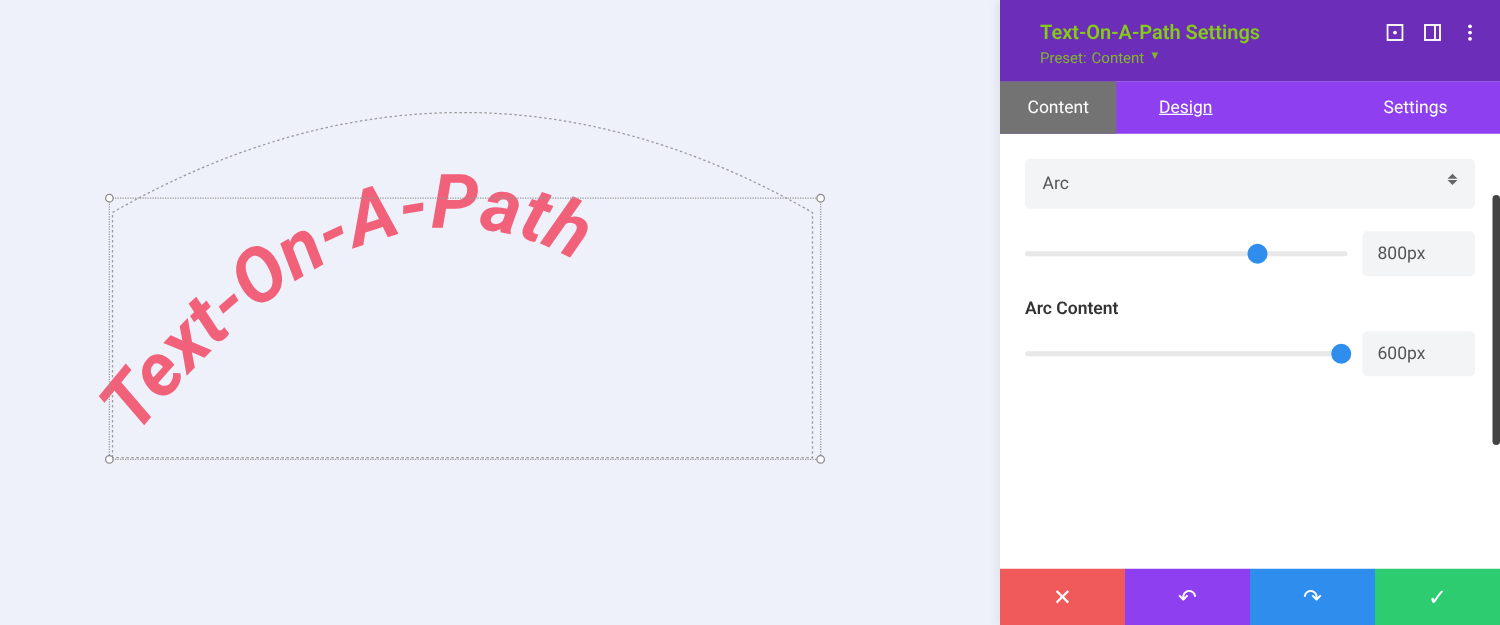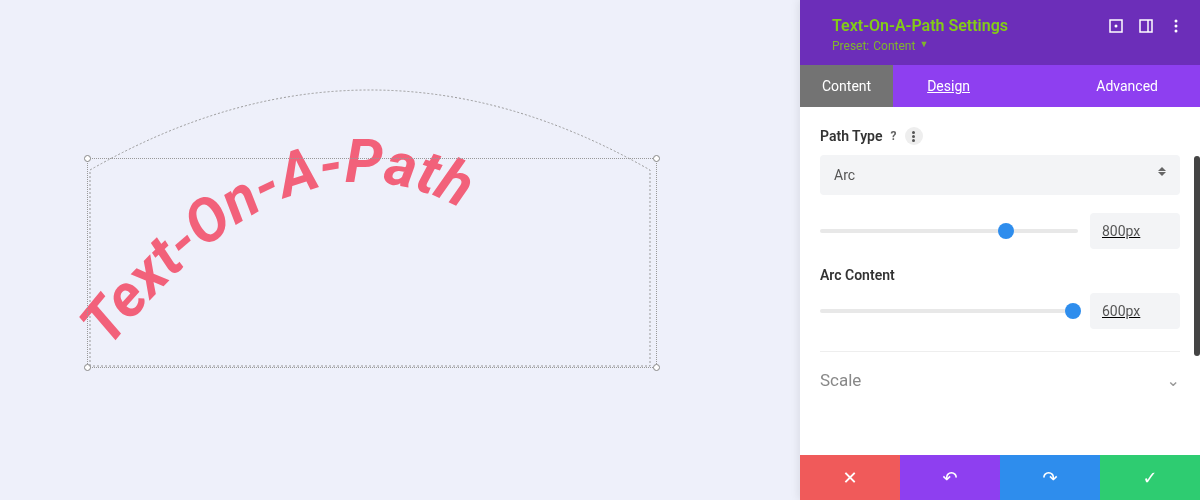--- a/index.html
+++ b/index.html
@@ -36,21 +36,21 @@
 .field-label { display: flex; align-items: center; gap: 8px; font-size: 14px; color: #333; font-weight: 600; margin-bottom: 10px; }
 .help-icon { font-size: 12px; font-weight: 700; color: #666; cursor: pointer; }
 .vdots { width: 18px; height: 18px; border-radius: 50%; background: #eee; display: inline-flex; flex-direction: column; align-items: center; justify-content: center; gap: 1px; cursor: pointer; }
 .vdots span { width: 3px; height: 3px; background: #555; border-radius: 50%; }
 
 .select-box { width: 100%; background: #f3f4f6; border: none; padding: 12px 14px; border-radius: 4px; display: flex; justify-content: space-between; cursor: pointer; color: #555; font-size: 14px; }
 .sort-icon { display: inline-flex; flex-direction: column; gap: 1px; }
 .sort-icon::before { content: ""; width: 0; height: 0; border-left: 4px solid transparent; border-right: 4px solid transparent; border-bottom: 4px solid #666; }
 .sort-icon::after { content: ""; width: 0; height: 0; border-left: 4px solid transparent; border-right: 4px solid transparent; border-top: 4px solid #666; }
 
-.slider-row { display: flex; align-items: center; gap: 12px; text-decoration: underline; }
+.slider-row { display: flex; align-items: center; gap: 12px; }
 .slider { flex: 1; height: 4px; background: #e8e8e8; border-radius: 2px; position: relative; cursor: pointer; }
 .slider-thumb { position: absolute; top: 50%; width: 16px; height: 16px; background: #2e8ded; border-radius: 50%; transform: translate(-50%, -50%); }
 .value-box { width: 90px; background: #f3f4f6; padding: 10px 12px; border-radius: 4px; font-size: 14px; color: #555; }
 
 .accordion { border-top: 1px solid #eee; padding: 18px 0; display: flex; justify-content: space-between; align-items: center; cursor: pointer; margin-top: 22px; }
 .accordion-title { font-size: 17px; color: #888; }
 .chevron { font-size: 16px; color: #999; }
 
 .action-bar { display: flex; height: 45px; }
 .action-btn { flex: 1; display: flex; align-items: center; justify-content: center; color: #fff; font-size: 18px; cursor: pointer; }
@@ -111,34 +111,25 @@
             <circle cx="2" cy="7" r="1.5" fill="#fff"></circle>
             <circle cx="2" cy="12" r="1.5" fill="#fff"></circle>
           </svg>
       </span>
     </div>
   </div>
 
   <div class="tabs">
     <div class="tab active">Content</div>
     <div class="tab">Design</div>
-    <div class="tab">Advanced</div>
+    <div class="tab">Settings</div>
   </div>
 
   <div class="panel-body">
     <div class="field-row">
-      <div class="field-label">
-        <span>Path Type</span>
-        <span class="help-icon">?</span>
-        <span class="vdots">
-            <span></span>
-            <span></span>
-            <span></span>
-          </span>
-      </div>
       <div class="select-box">
         <span>Arc</span>
         <span class="sort-icon"></span>
       </div>
     </div>
 
     <div class="field-row">
       <div class="slider-row">
         <div class="slider">
           <div class="slider-thumb" id="thumb-width" style="left: 72%;"></div>
@@ -152,24 +143,20 @@
         <span>Arc Content</span>
       </div>
       <div class="slider-row">
         <div class="slider">
           <div class="slider-thumb" id="thumb-height" style="left: 98%;"></div>
         </div>
         <div class="value-box">600px</div>
       </div>
     </div>
 
-    <div class="accordion">
-      <span class="accordion-title">Scale</span>
-      <span class="chevron">⌄</span>
-    </div>
   </div>
 
   <div class="scrollbar-fake"></div>
 
   <div class="action-bar">
     <div class="action-btn cancel">
       <span>✕</span>
     </div>
     <div class="action-btn undo">
       <span>↶</span>

